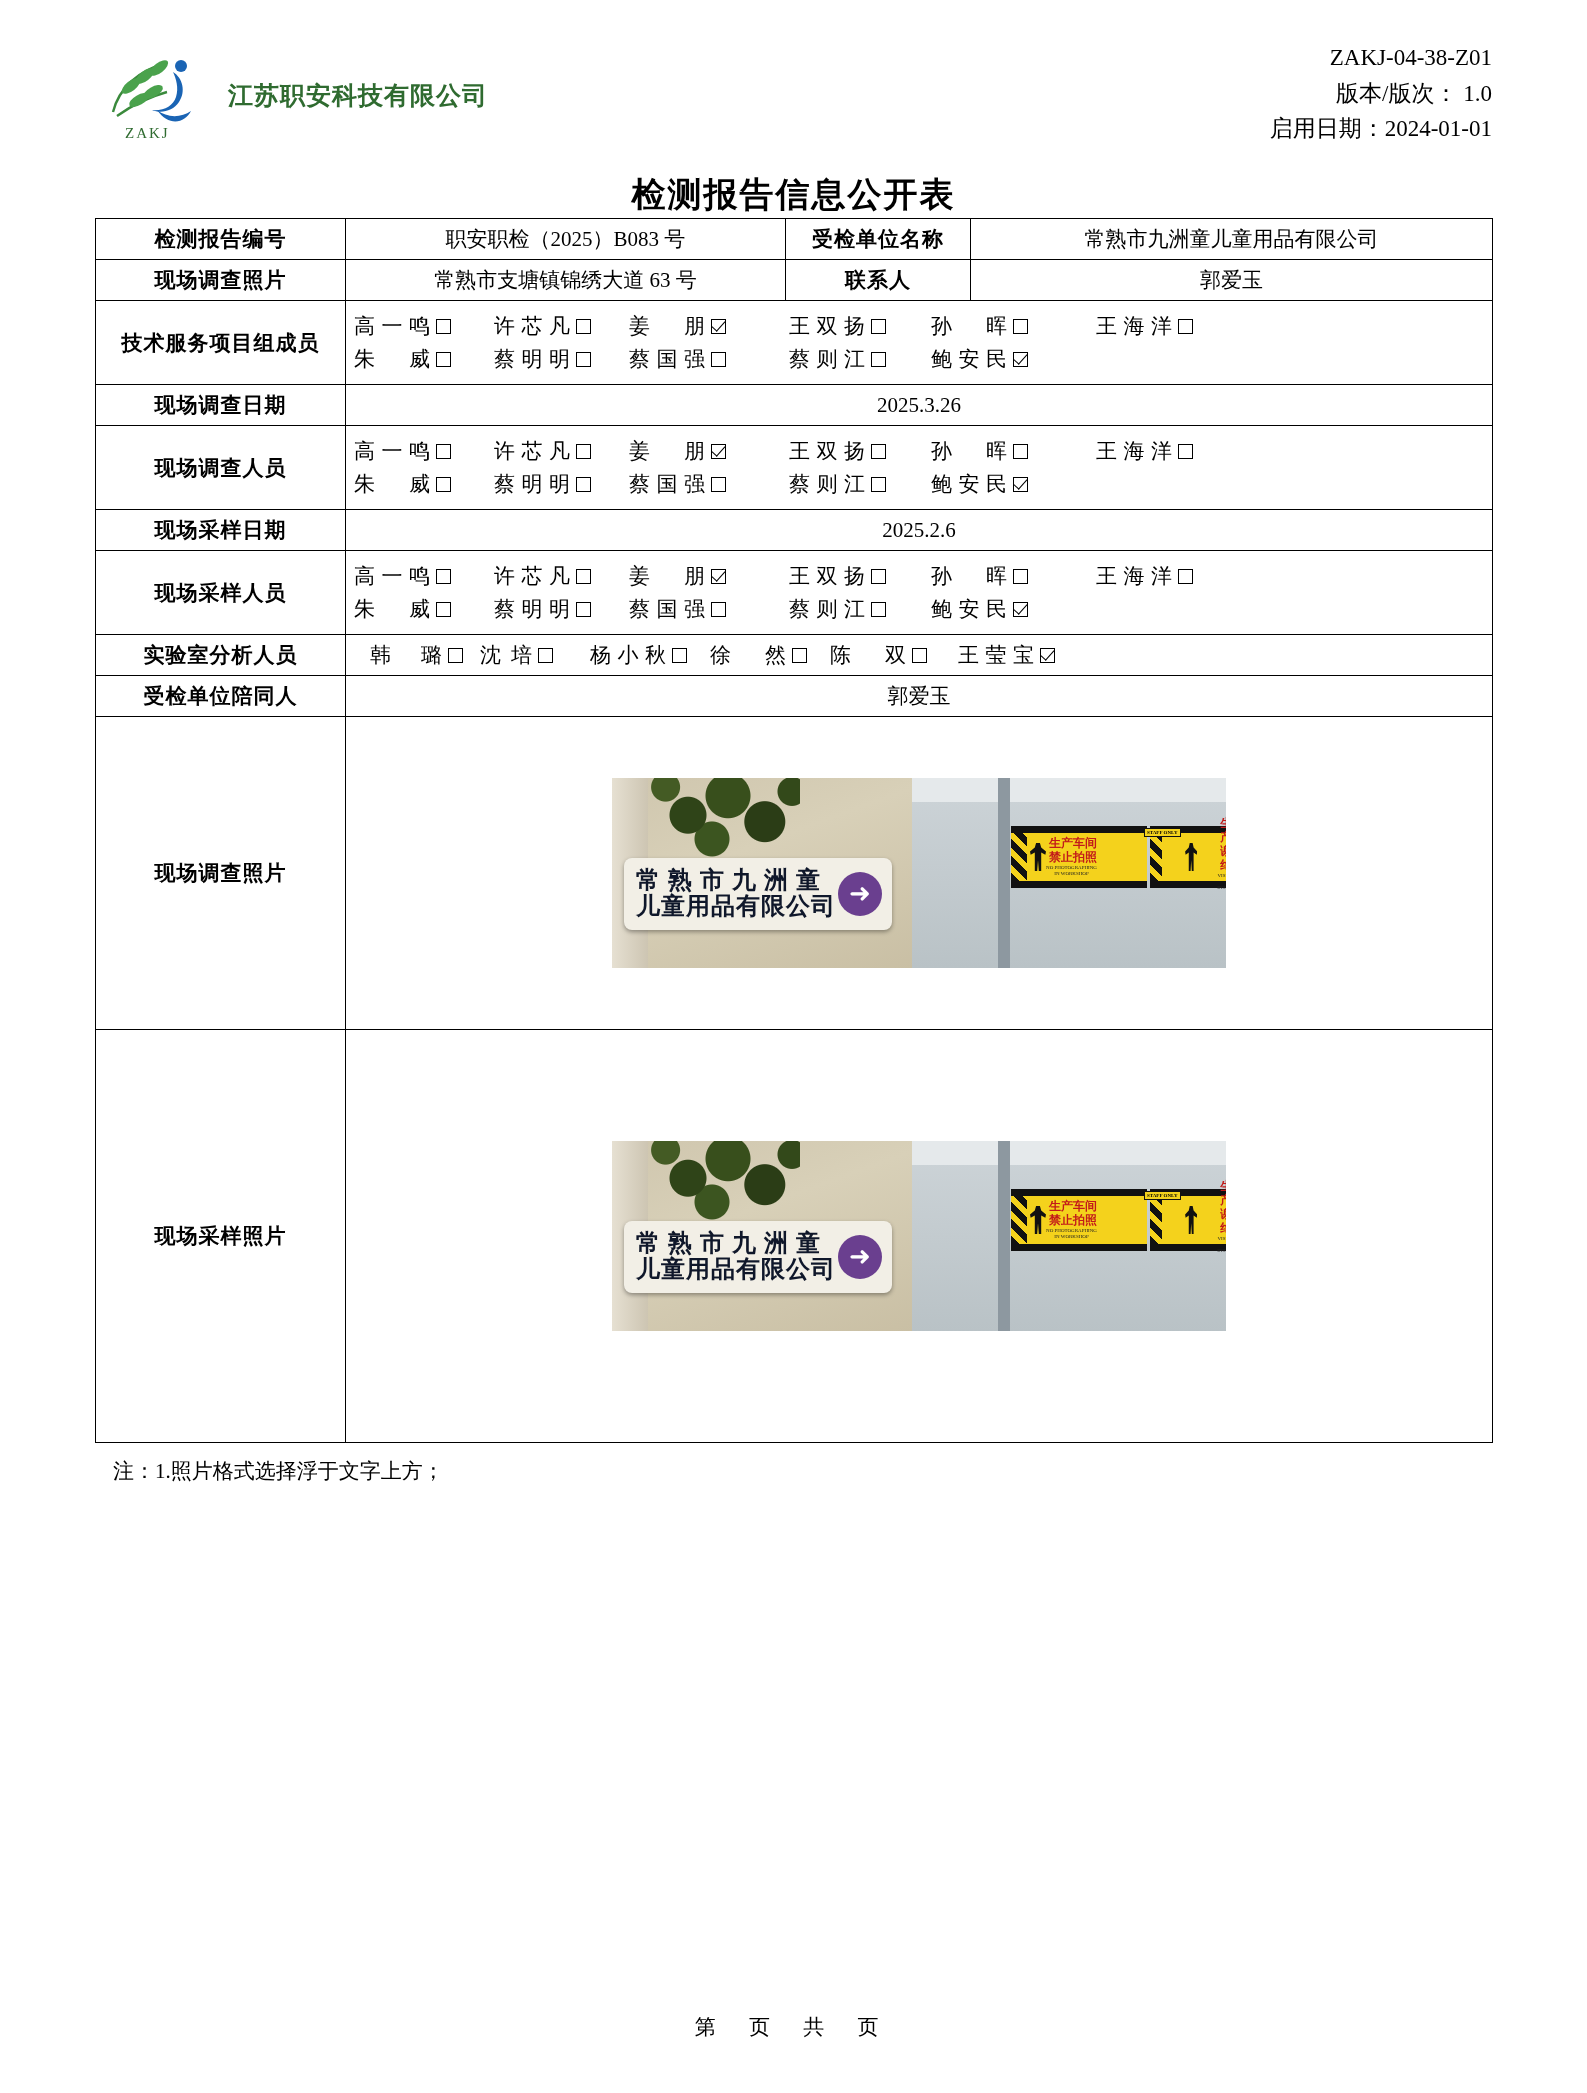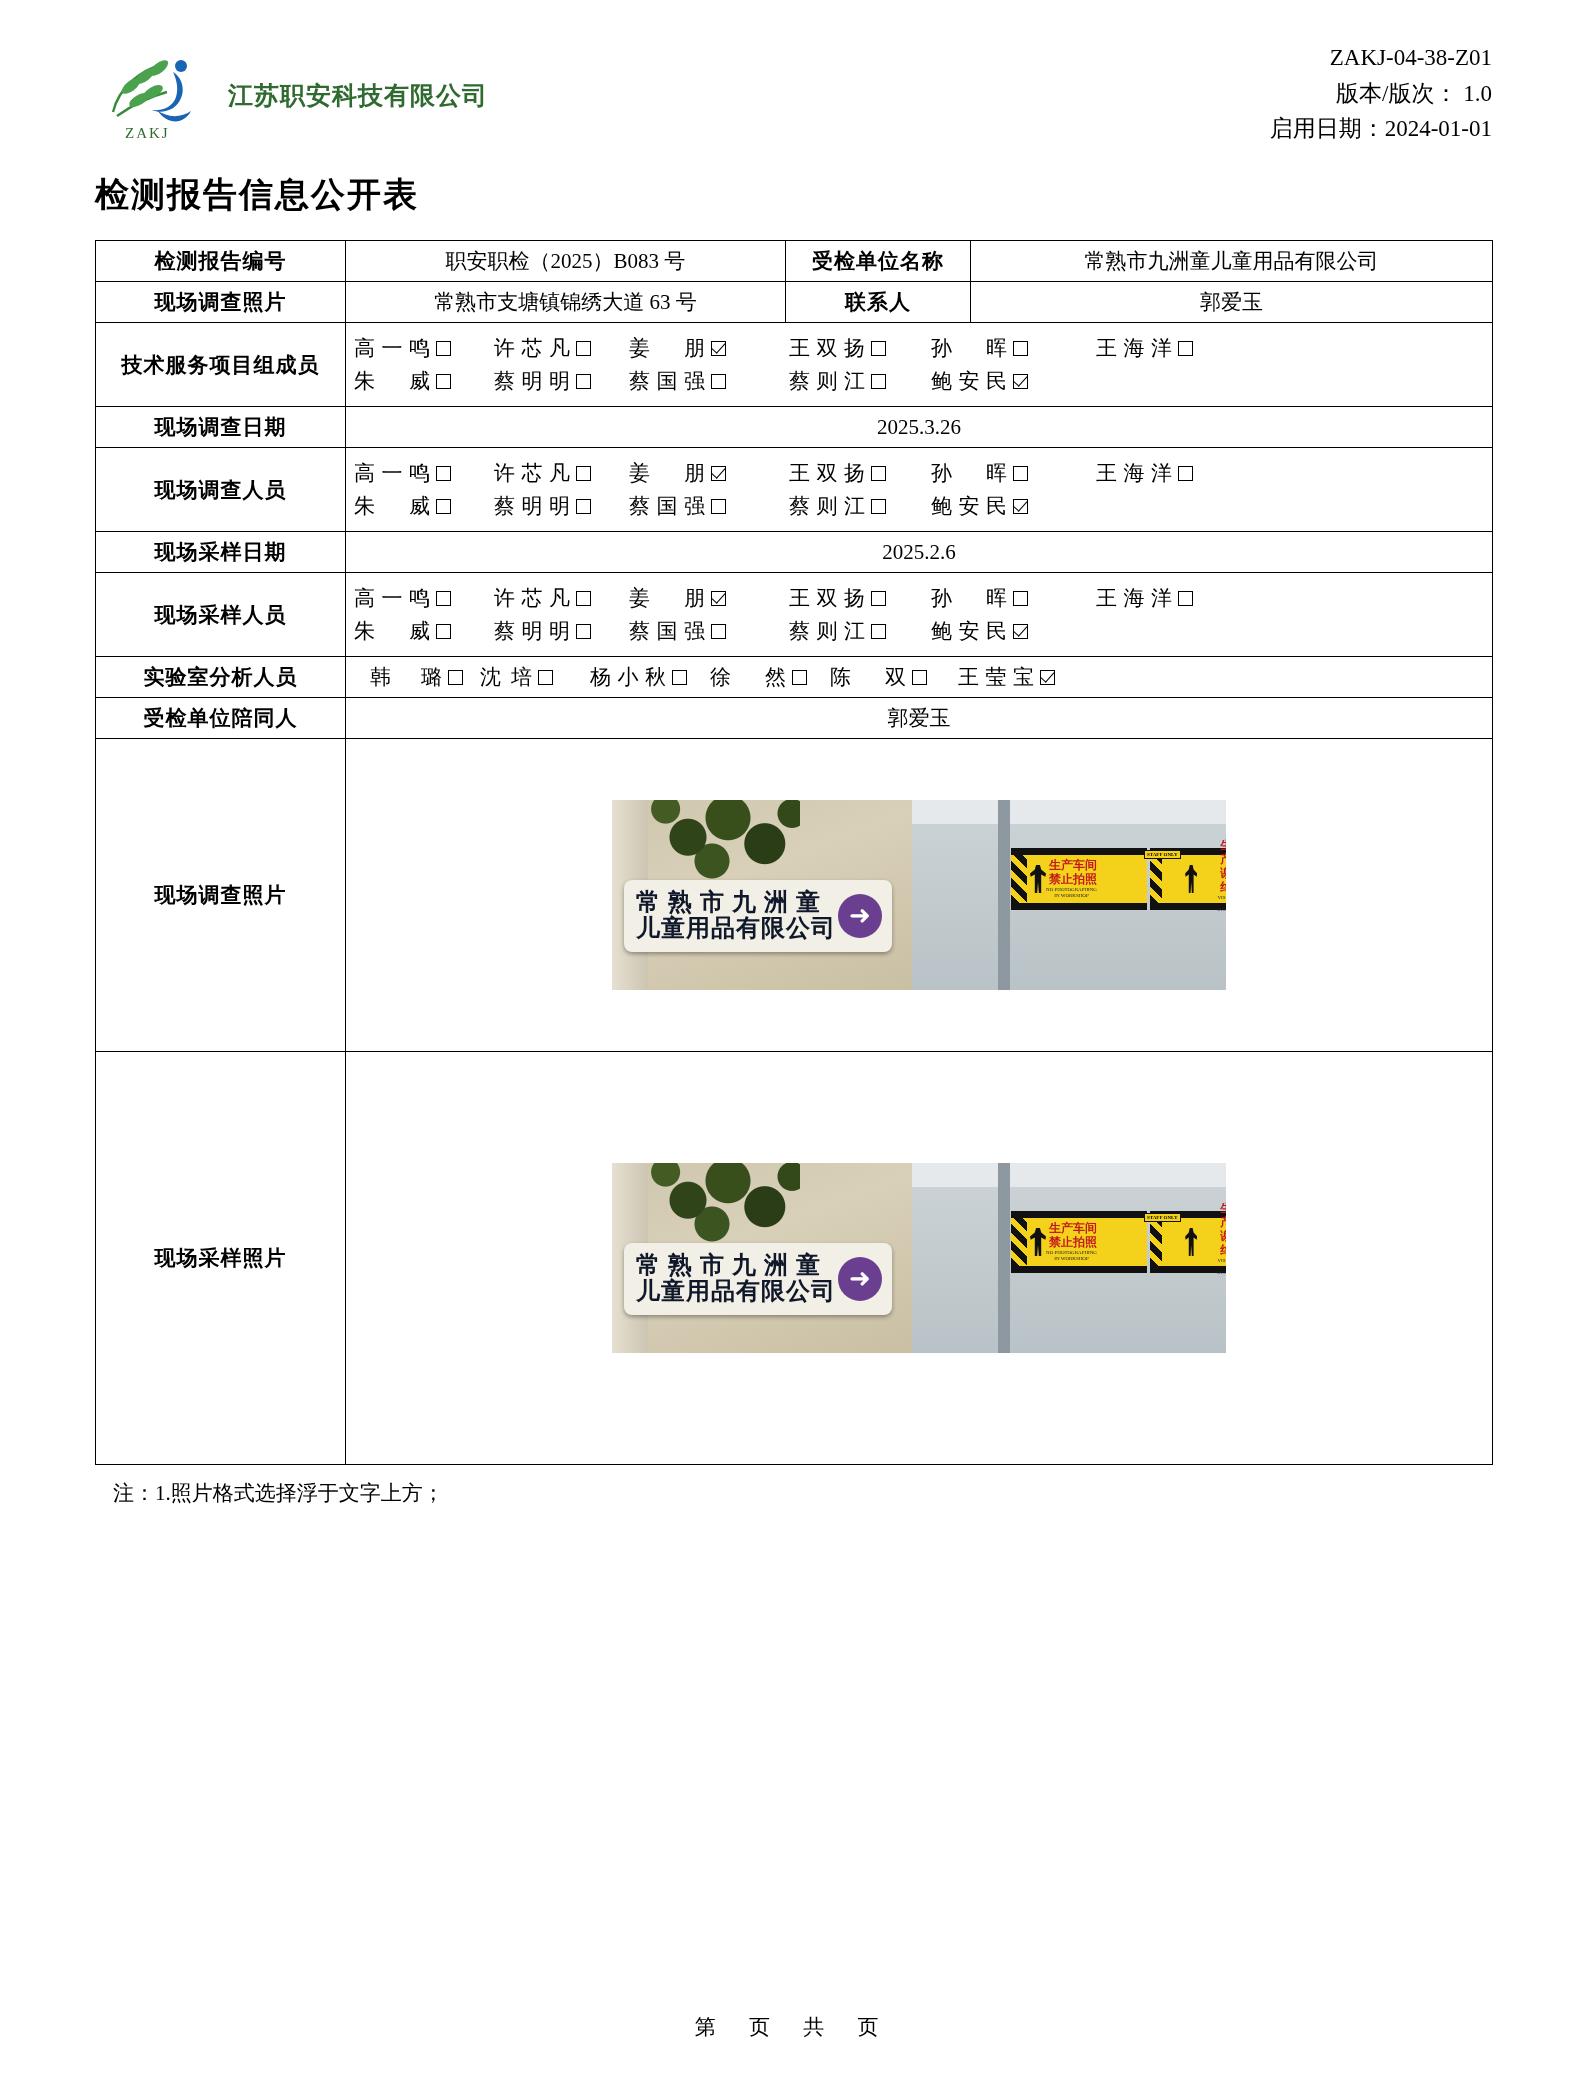--- a/index.html
+++ b/index.html
@@ -55,25 +55,25 @@
     text-align: right;
     font-size: 23px;
     line-height: 1.55;
     padding-top: 10px;
     font-family: "Liberation Serif", serif;
   }
   .header-right div { white-space: nowrap; }
 
   
   .doc-title {
+    text-align: center;
     font-size: 34px;
     font-weight: bold;
     letter-spacing: 2px;
     margin-top: 22px;
-    margin-bottom: 22px;
   }
 
   
   table.main {
     border-collapse: collapse;
     width: 1397px;
     table-layout: fixed;
   }
   table.main td {
     border: 1.2px solid #000;

